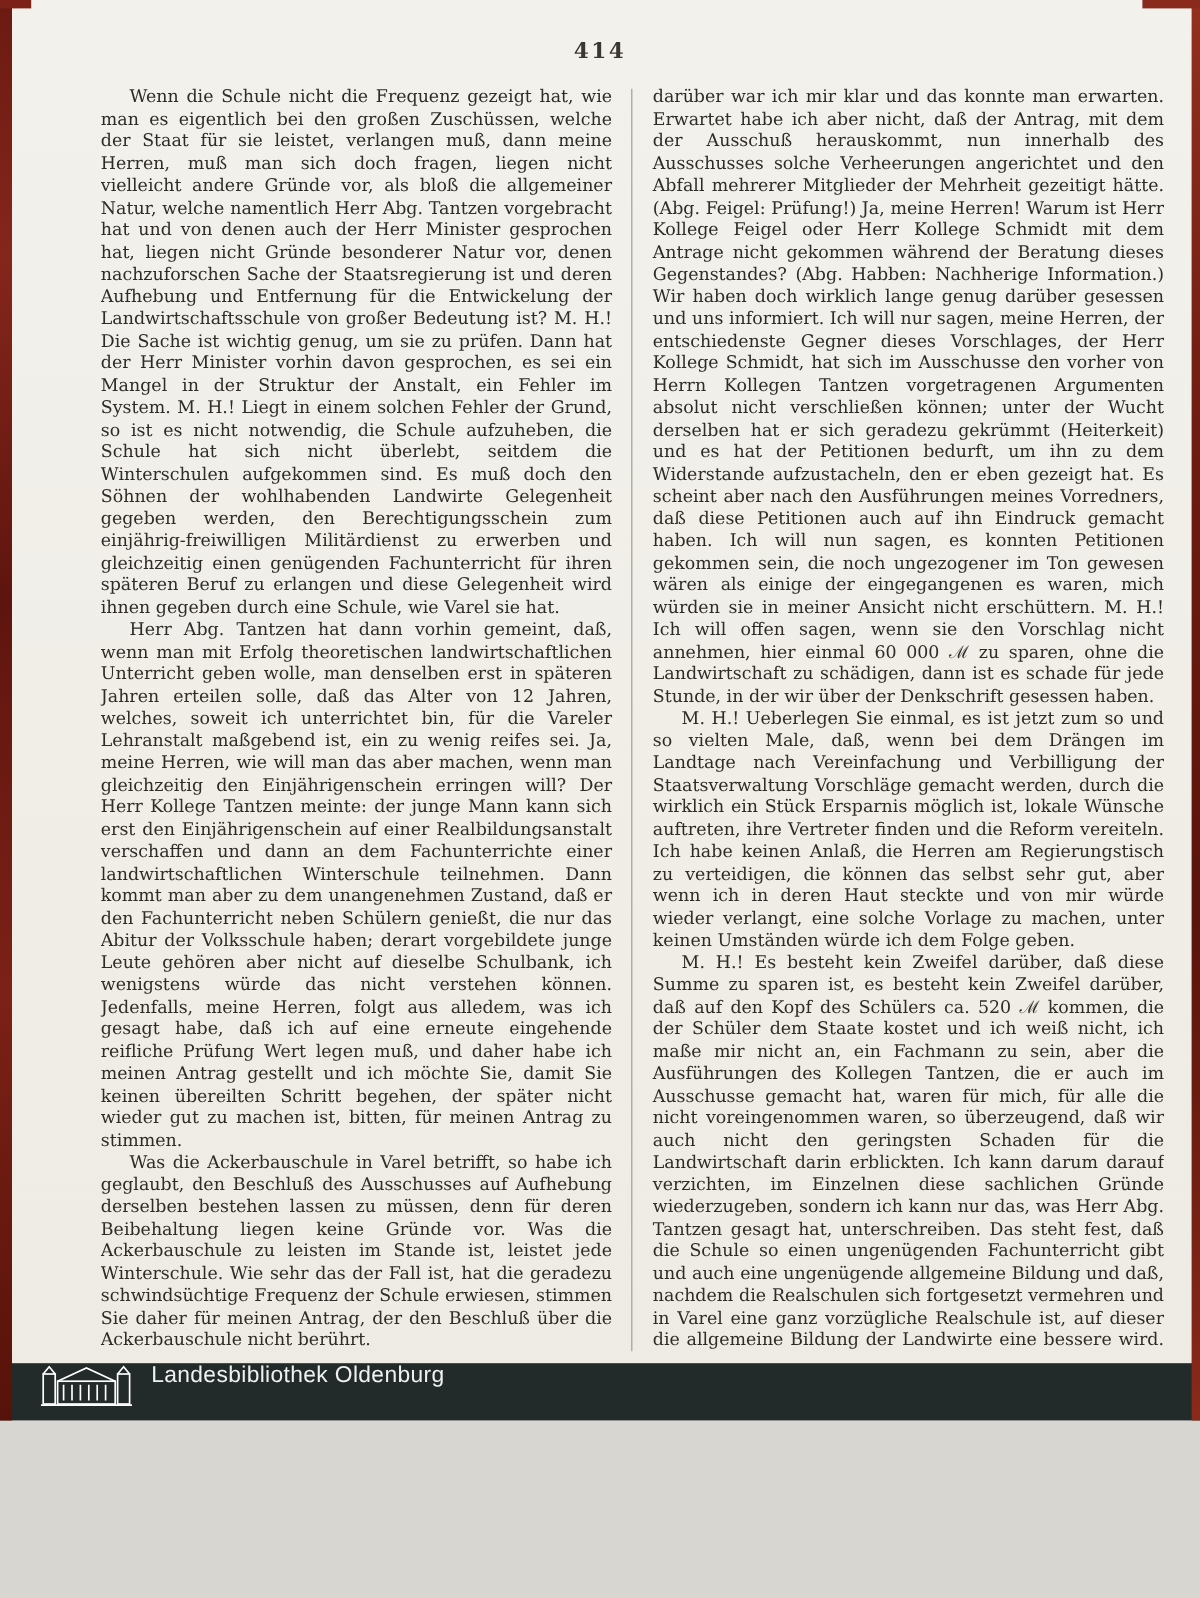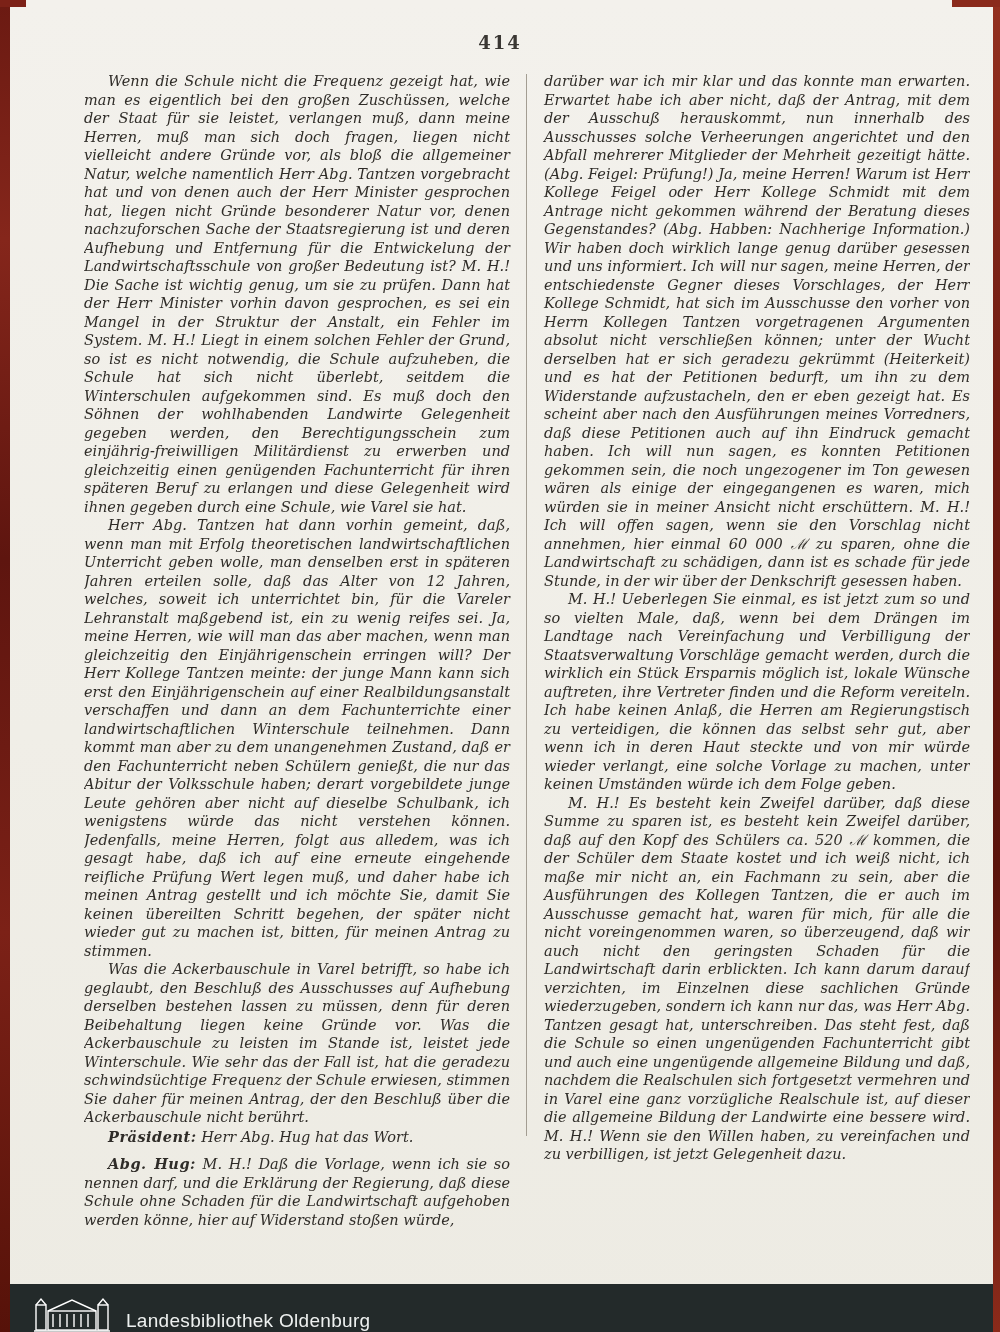--- a/index.html
+++ b/index.html
@@ -1,54 +1,54 @@
 <!DOCTYPE html>
 <html lang="de"><head>
 <meta charset="utf-8">
 <style>
   html,body{margin:0;padding:0;background:#d8d6d0;}
   .sheet{
-    position:relative;width:1000px;height:1332px;margin:0 auto;
+    position:relative;width:1000px;height:1184px;margin:0 auto;
     background:linear-gradient(180deg,#f3f1ec 0%,#f0eee7 55%,#edebe3 100%);
     overflow:hidden;
     font-family:"DejaVu Serif", serif;
     color:#2e2b27;
   }
   
   .edge-left{position:absolute;left:0;top:0;bottom:0;width:10px;z-index:5;
     background:linear-gradient(180deg,#6b1a12 0%,#85261b 18%,#5e150f 42%,#7c2117 70%,#561209 100%);}
   .edge-right{position:absolute;right:0;top:0;bottom:0;width:7px;z-index:5;
     background:linear-gradient(180deg,#93301f 0%,#6f1c12 30%,#5a140c 65%,#8a2a1a 100%);}
   .edge-top-left{position:absolute;left:0;top:0;width:26px;height:7px;background:#7c2117;z-index:6;}
   .edge-top-right{position:absolute;right:0;top:0;width:48px;height:7px;background:#8a2a1c;z-index:6;}
 
   .page-number{
     position:absolute;top:32px;left:0;right:0;text-align:center;
     font-size:18px;font-weight:bold;letter-spacing:2px;color:#3a3733;
   }
 
   .columns{
     position:absolute;top:72px;left:84px;right:30px;bottom:58px;
-    display:flex;overflow:hidden;font-style:italic;
+    display:flex;overflow:hidden;
   }
   .col{
     width:432px;
     font-size:14.5px;line-height:18.5px;
     text-align:justify;
     color:#2f2c28;
   }
   .col p{margin:0;text-indent:24px;}
   .col p.cont{text-indent:0;}
   .col p.speaker{margin-top:1px;margin-bottom:9px;}
   .lead{font-weight:bold;letter-spacing:0.5px;}
   .divider{width:1px;height:1062px;background:#a39d92;margin:2px 17px 0 16px;flex:none;}
 
   .footer{
     position:absolute;left:0;right:0;bottom:0;height:48px;
-    background:#232a2a;display:flex;align-items:flex-end;
+    background:#232a2a;display:flex;align-items:flex-start;
     padding-left:34px;box-sizing:border-box;z-index:4;
   }
   .logo{flex:none;display:flex;align-items:center;}
   .footer-text{
     color:#eef1f0;font-family:"Liberation Sans", sans-serif;
     font-size:19px;margin-left:16px;letter-spacing:0.3px;
   }
 </style>
 </head>
 <body>

